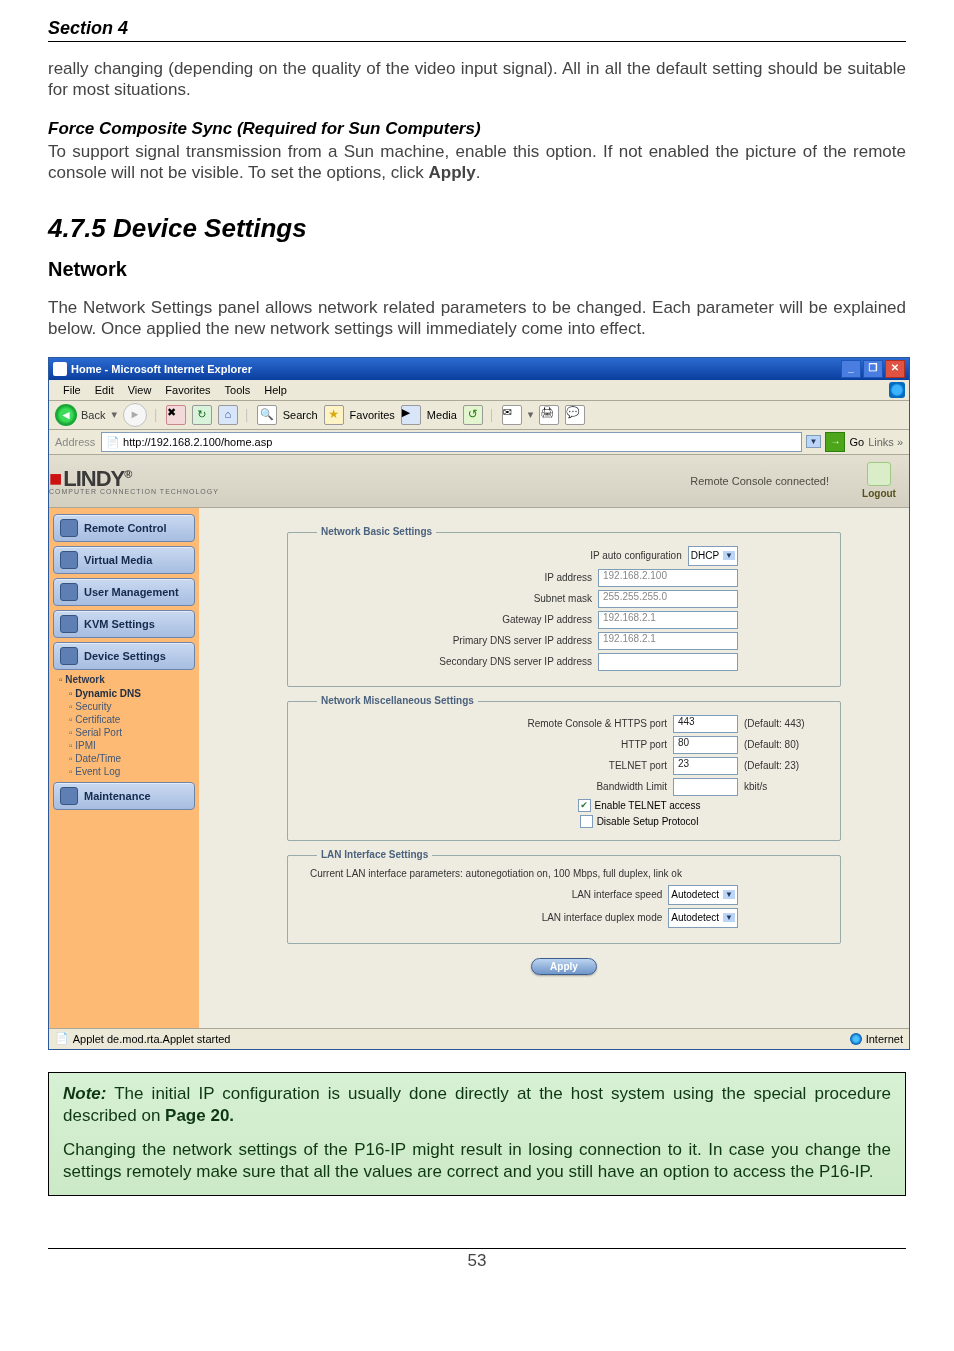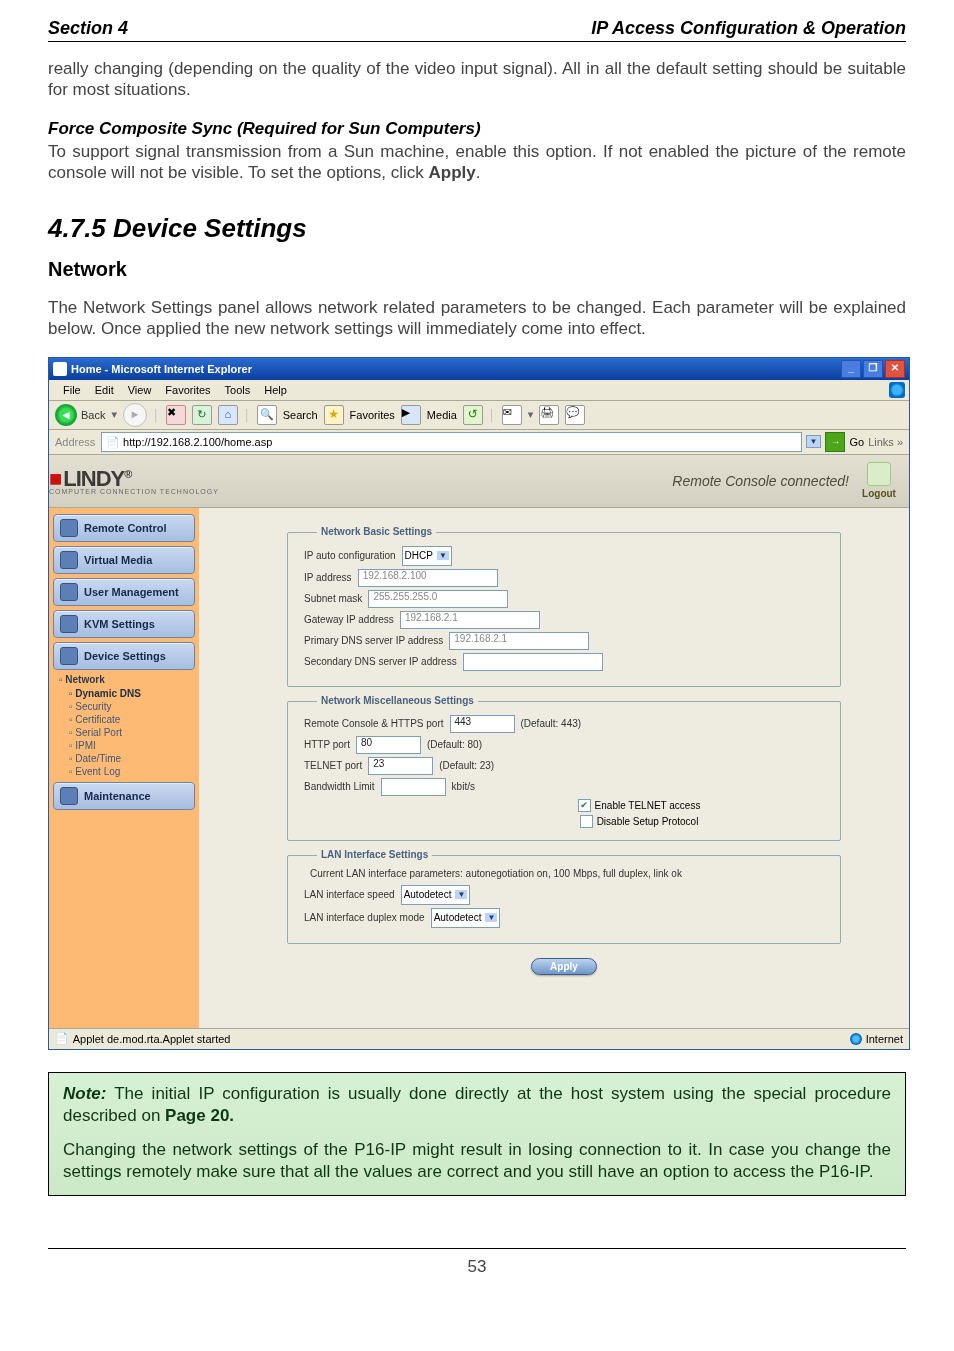--- a/index.html
+++ b/index.html
@@ -238,23 +238,23 @@
     letter-spacing: -1px;
   }
   .lindy-sub {
     font-size: 7px;
     letter-spacing: 1px;
     color: #666;
     margin-top: -4px;
   }
   .banner-right {
     margin-left: auto;
-    font-size: 14px;
+    margin-right: 20px;
+    font-size: 11px;
     color: #4d4c3f;
-    font-style: italic;
   }
   .logout-box {
     width: 60px;
     text-align: center;
     font-weight: bold;
     color: #56511d;
     font-size: 10px;
   }
   .logout-ico {
     width: 22px; height: 22px;
@@ -332,20 +332,21 @@
     padding: 0 4px;
     font-size: 10px;
     font-weight: bold;
     color: #4b627e;
     background: #eeece1;
     margin-left: 19px;
   }
   .row {
     display: flex;
     align-items: center;
+    justify-content: flex-end;
     gap: 6px;
     margin: 3px 0;
     font-size: 10px;
   }
   .row label {
     text-align: right;
     color: #333;
   }
   .row .inp {
     width: 130px;
@@ -451,31 +452,30 @@
   .note-box p:last-child { margin-bottom: 0; }
   .bold { font-weight: bold; }
   .italic { font-style: italic; }
 
   .footer {
     border-top: 1px solid #000;
     margin-top: 52px;
     text-align: center;
     font-size: 17px;
     color: #444;
-    padding-top: 8px;
+    padding-top: 2px;
   }
 </style>
 </head>
 <body>
 
 <div class="page">
 
   <div class="hdr">
     <div class="hdr-left">Section 4</div>
-    <div class="hdr-right">IP Access Configuration &amp; Operation</div>
   </div>
 
   <p class="para">really changing (depending on the quality of the video input signal). All in all the default setting should be suitable for most situations.</p>
 
   <div class="subhead-italicbold">Force Composite Sync (Required for Sun Computers)</div>
 
   <p class="para2">
     <span>To support signal transmission from a Sun machine, enable this option. If not enabled the picture of the remote console will not be visible. To set the options, click </span><span class="bold">Apply</span><span>.</span>
   </p>
 

